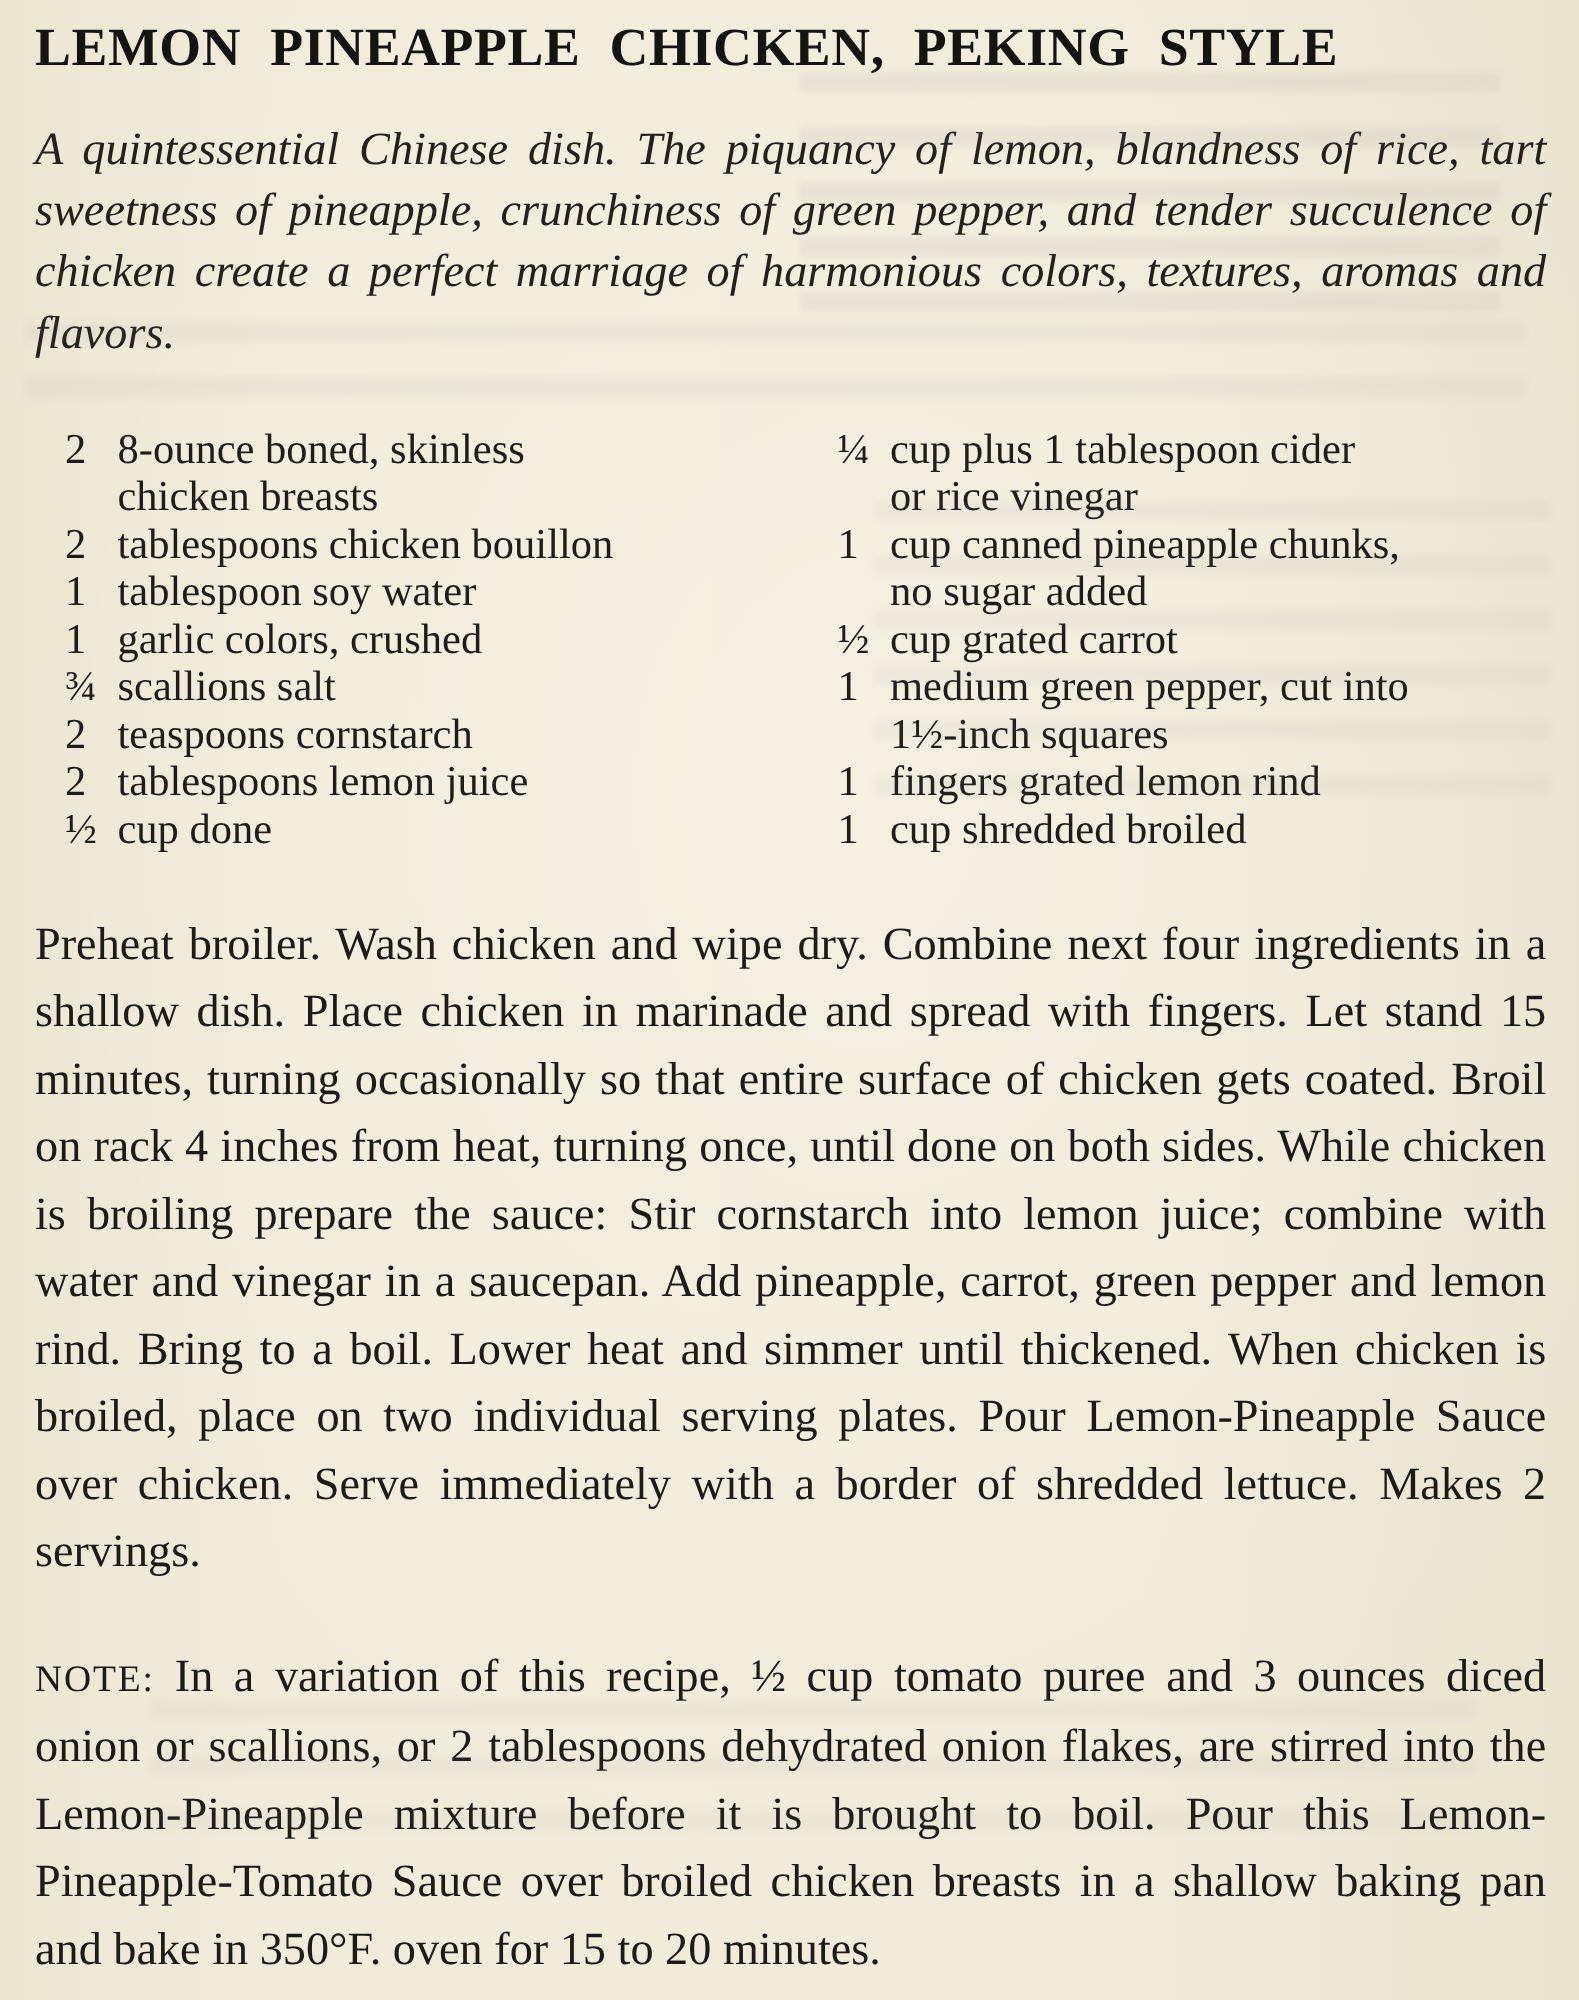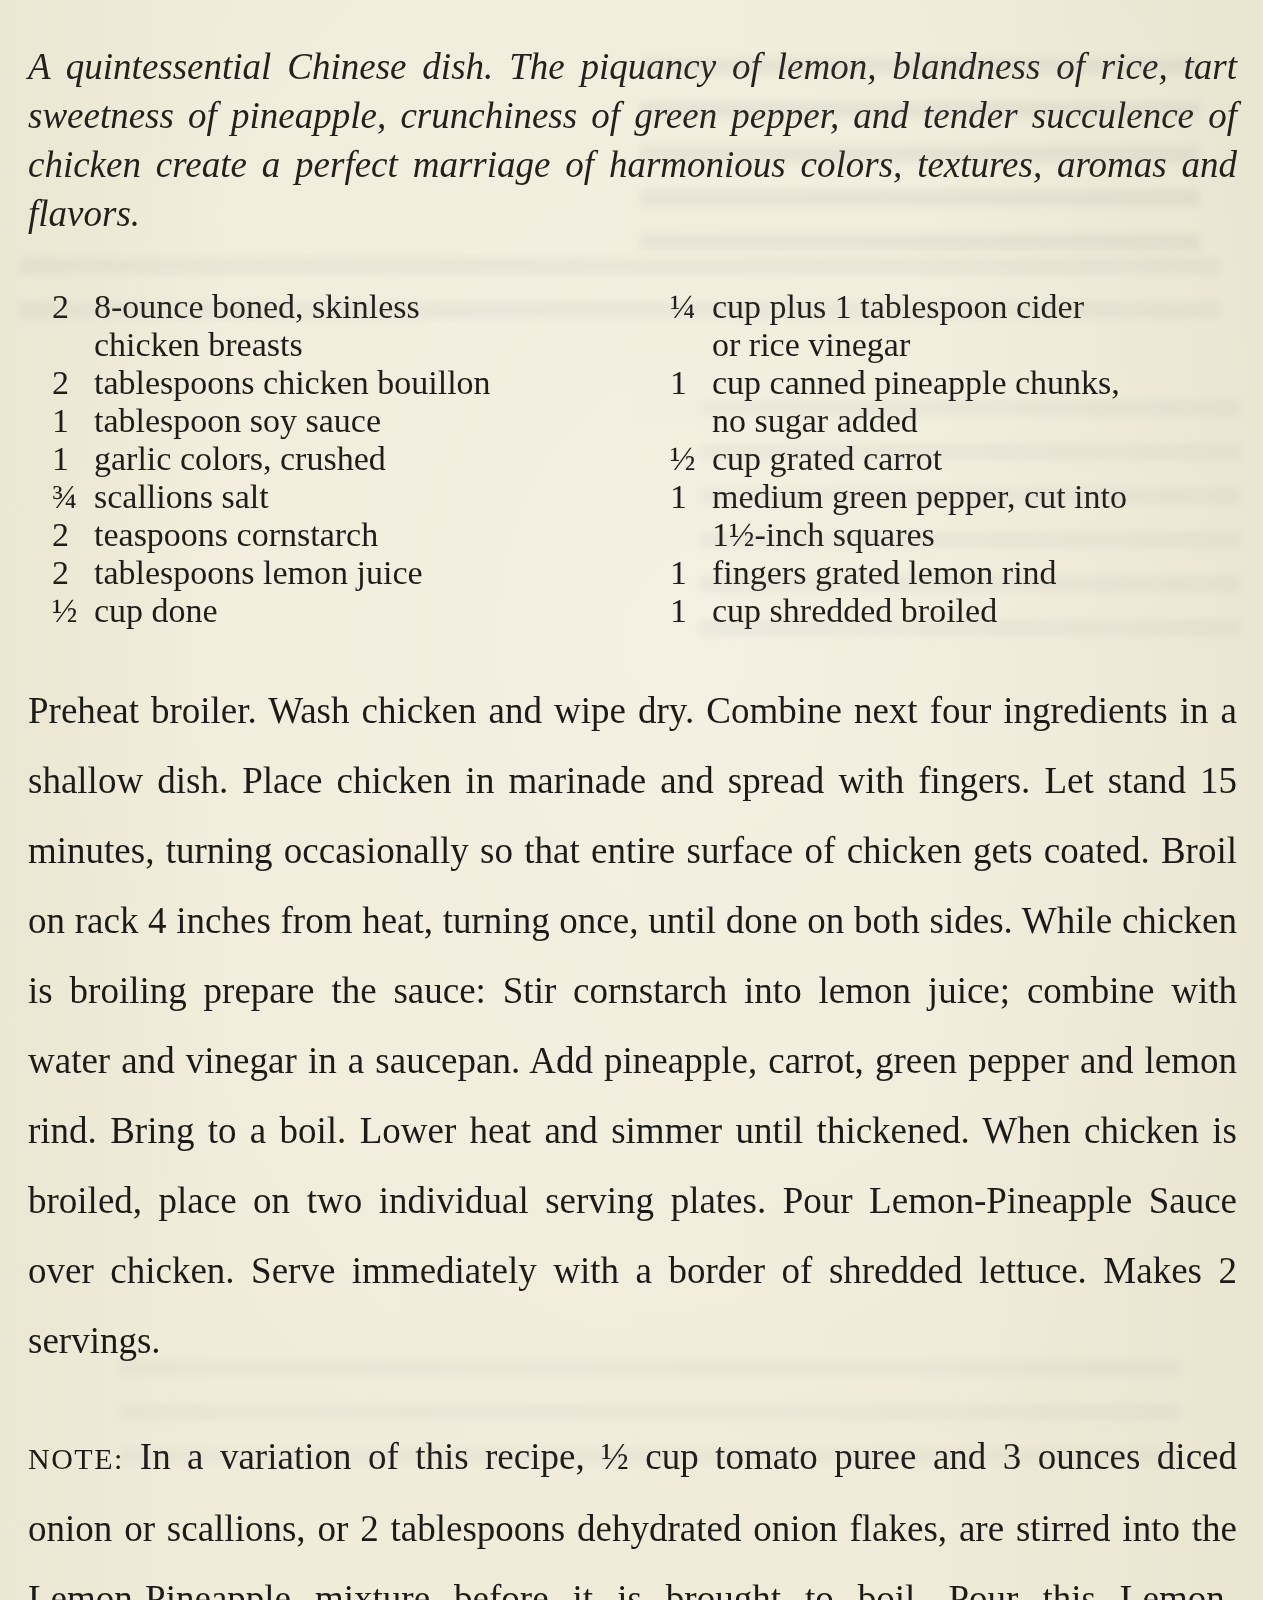--- a/index.html
+++ b/index.html
@@ -62,61 +62,62 @@
   }
   .ing-col-left  { flex: 0 0 590px; }
   .ing-col-right { flex: 1; margin-left: 28px; }
   .ing-row  { display: flex; align-items: flex-start; }
   .ing-qty  { flex: 0 0 42px; }
   .ing-text { flex: 1; }
 
   p.bodytext {
     margin: 46px 0 0 0;
     font-size: 37px;
-    line-height: 70px;
+    line-height: 54px;
     text-align: justify;
     color: #1d1b18;
   }
   p.note { }
   .note-label {
     font-size: 30px;
     letter-spacing: 1.5px;
     margin-right: 16px;
   }
 </style>
 </head>
 <body>
 
 <div class="page">
 
   <div class="bleed bleed-1"></div>
   <div class="bleed bleed-2"></div>
   <div class="bleed bleed-3"></div>
   <div class="bleed bleed-4"></div>
 
+  <h1 class="title">LEMON PINEAPPLE CHICKEN, PEKING STYLE</h1>
 
   <p class="intro">A quintessential Chinese dish. The piquancy of lemon, blandness of rice, tart sweetness of pineapple, crunchiness of green pepper, and tender succulence of chicken create a perfect marriage of harmonious colors, textures, aromas and flavors.</p>
 
   <div class="ingredients">
 
     <div class="ing-col-left">
 
         <div class="ing-row">
           <span class="ing-qty">2</span>
           <span class="ing-text">8-ounce boned, skinless<br>chicken breasts</span>
         </div>
 
         <div class="ing-row">
           <span class="ing-qty">2</span>
           <span class="ing-text">tablespoons chicken bouillon</span>
         </div>
 
         <div class="ing-row">
           <span class="ing-qty">1</span>
-          <span class="ing-text">tablespoon soy sauce</span>
+          <span class="ing-text">tablespoon soy water</span>
         </div>
 
         <div class="ing-row">
           <span class="ing-qty">1</span>
           <span class="ing-text">garlic colors, crushed</span>
         </div>
 
         <div class="ing-row">
           <span class="ing-qty">¾</span>
           <span class="ing-text">scallions salt</span>

